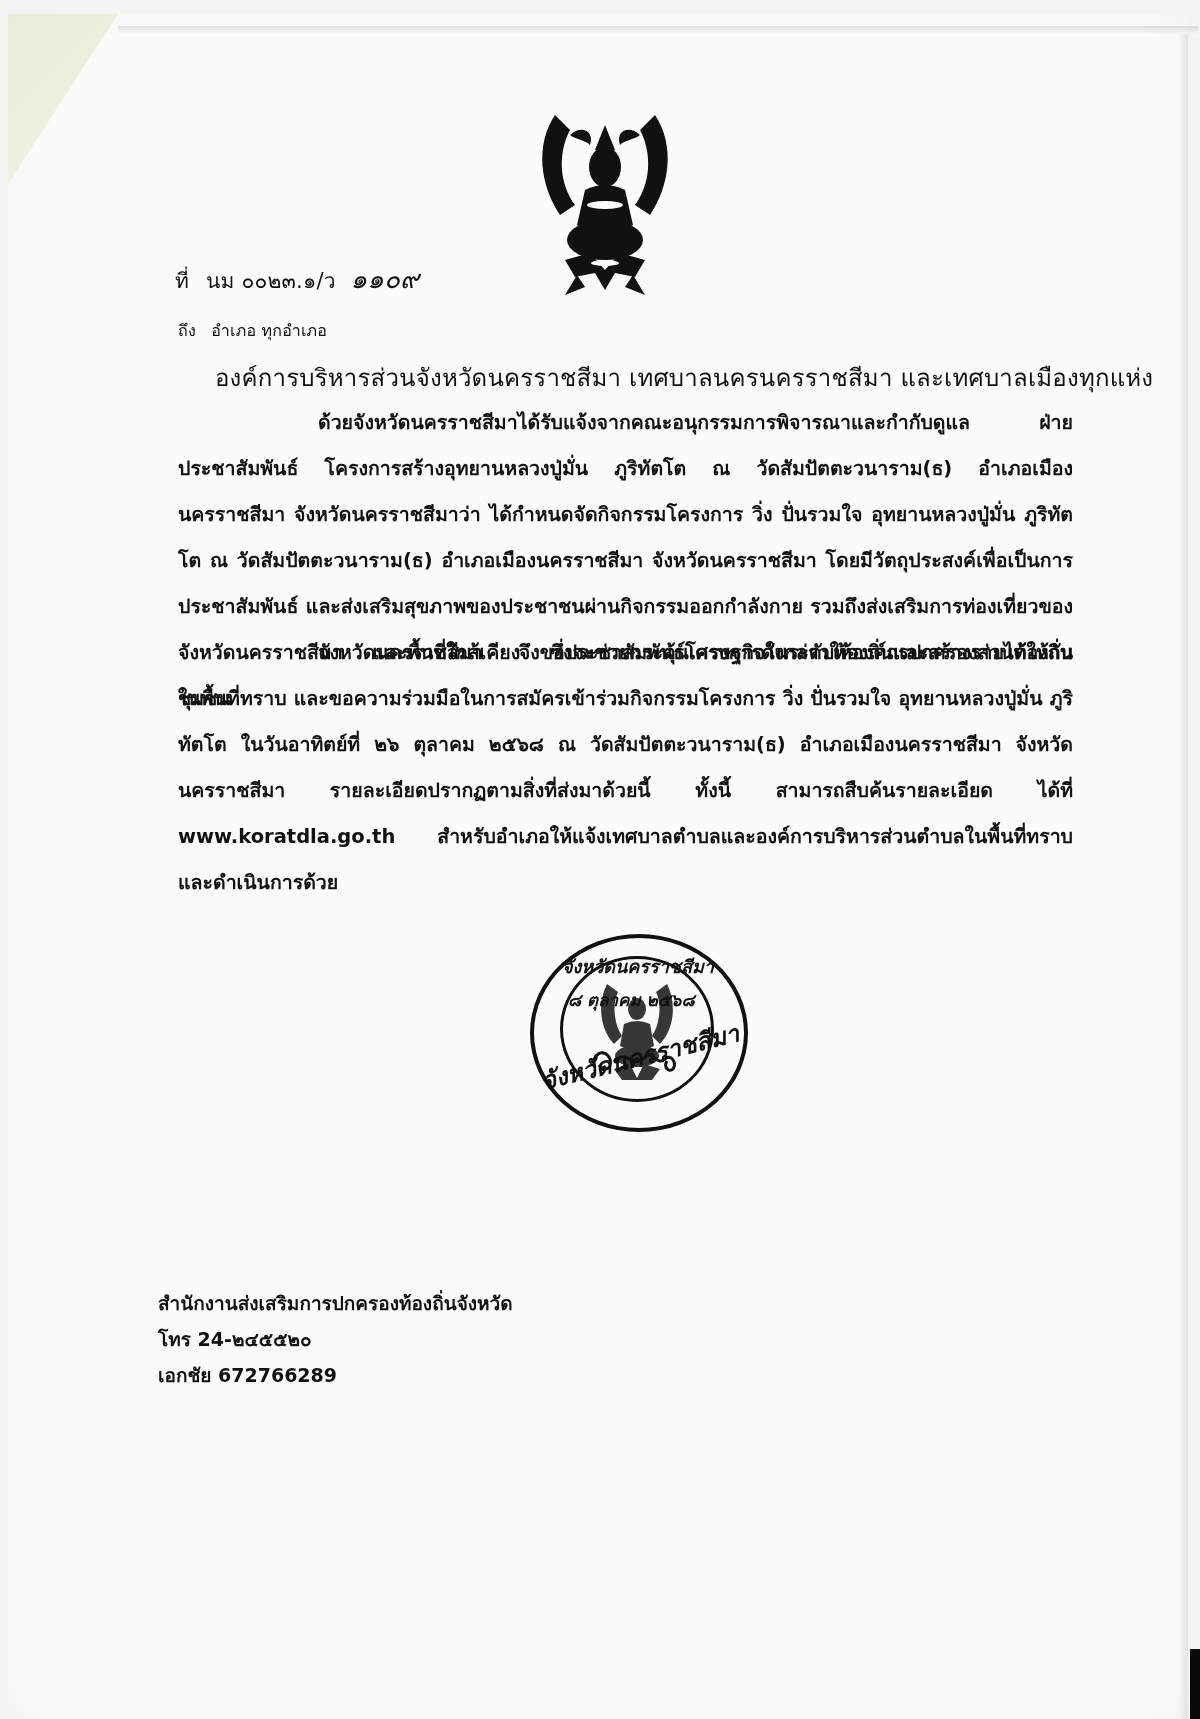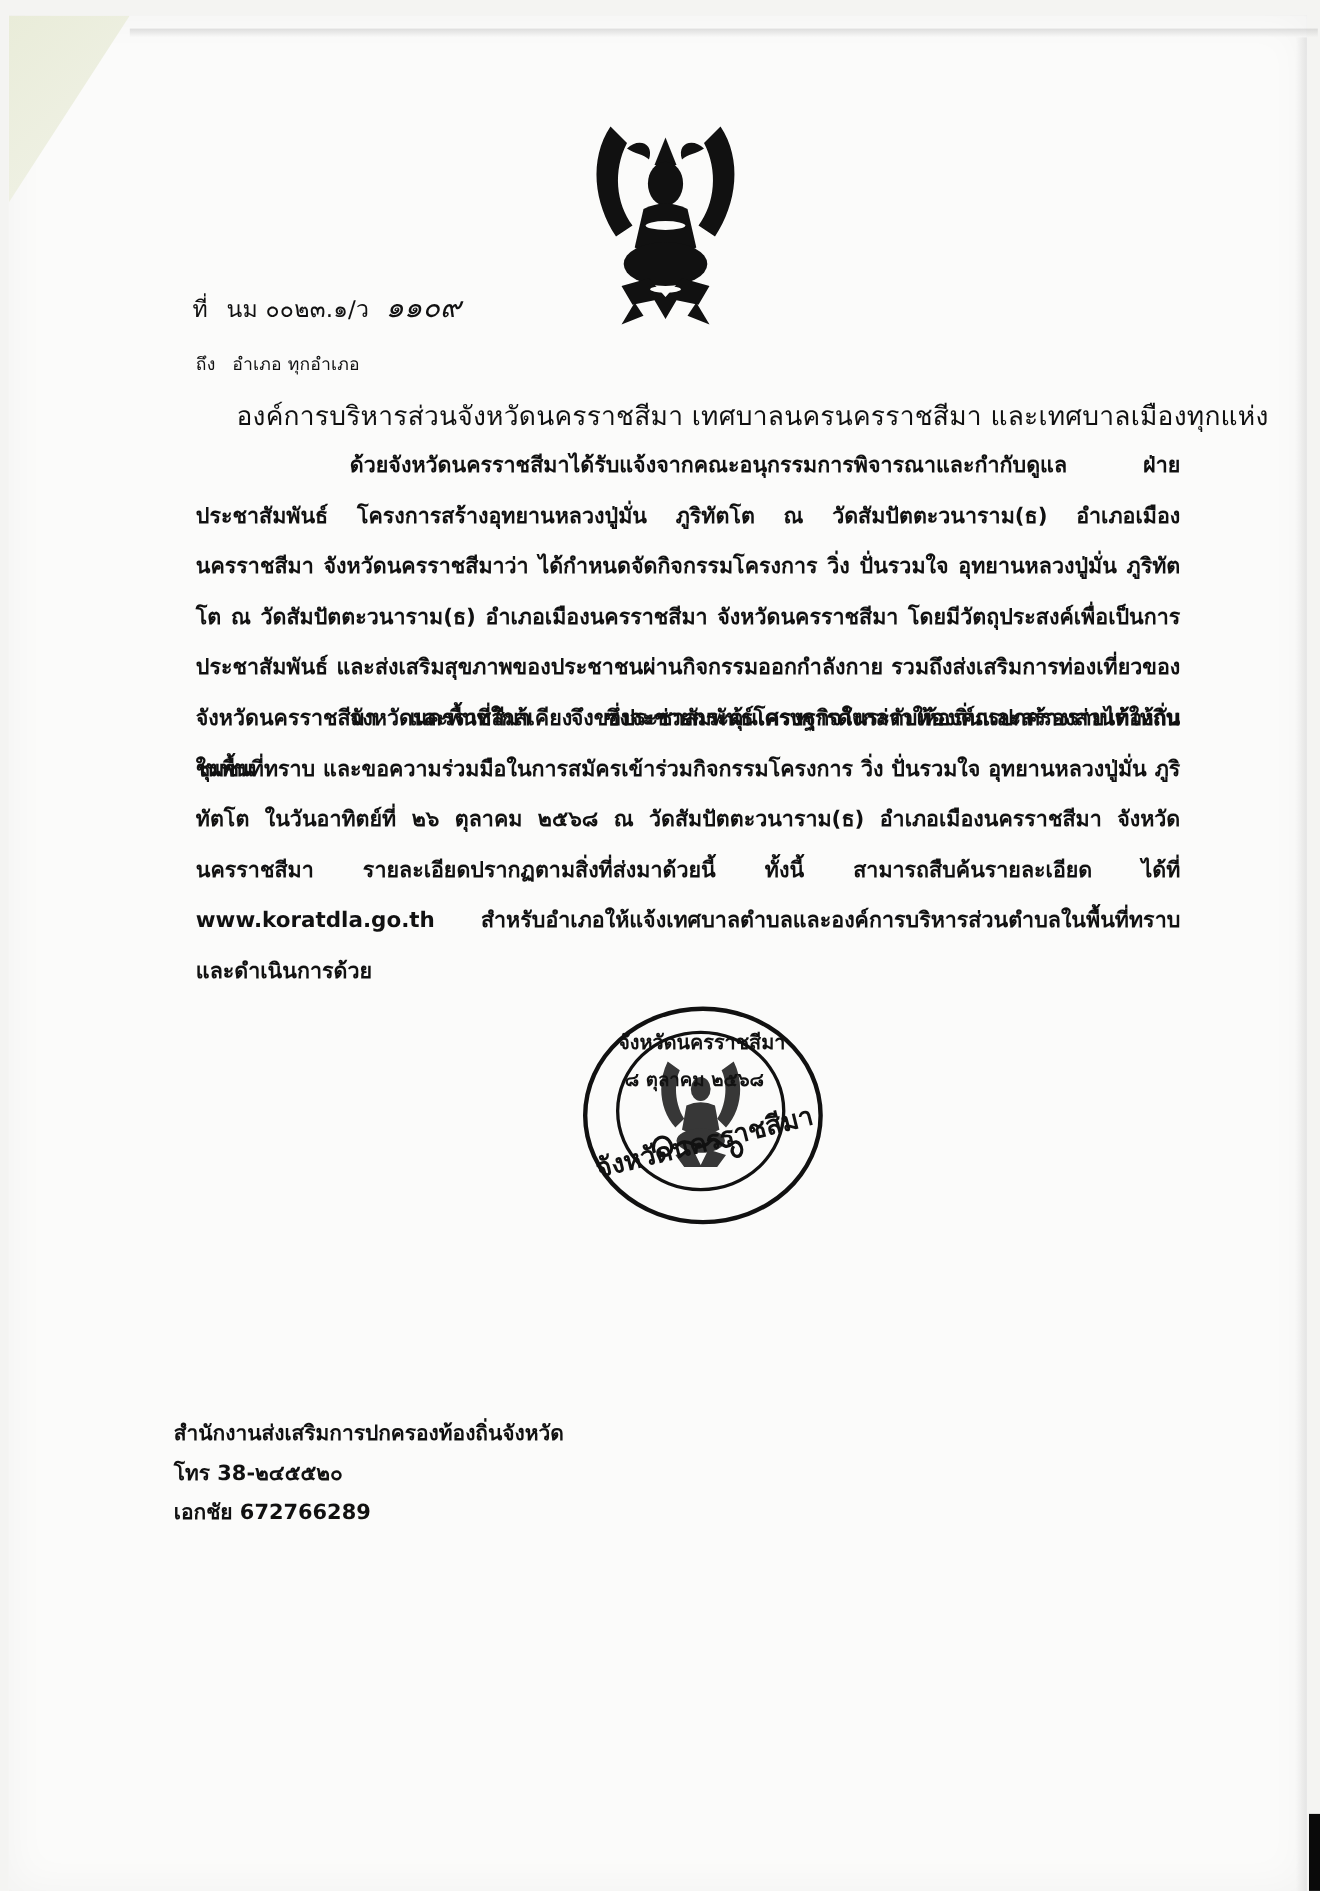--- a/index.html
+++ b/index.html
@@ -45,21 +45,21 @@
     .para {
       position: absolute; left: 178px; width: 895px;
       font-weight: bold; font-size: 19.5px; line-height: 46px;
       text-align: justify; text-align-last: left;
     }
     .para p { margin: 0; }
     .para .indent { display: inline-block; width: 140px; }
     .p1 { top: 400px; }
     .p2 { top: 630px; }
     .stamp {
-      position: absolute; left: 530px; top: 915px; width: 220px; height: 200px;
+      position: absolute; left: 530px; top: 934px; width: 220px; height: 200px; font-style: italic;
     }
     .stamp-outer {
       position: absolute; left: 0; top: 0; width: 210px; height: 190px;
       border: 4px solid #111; border-radius: 50%;
     }
     .stamp-inner {
       position: absolute; left: 30px; top: 22px; width: 148px; height: 140px;
       border: 3px solid #111; border-radius: 50%;
     }
     .stamp-top { position: absolute; left: 32px; top: 18px; font-size: 18px; font-weight: bold; white-space: nowrap; }
@@ -139,15 +139,15 @@
   <svg class="signature" viewBox="0 0 100 40">
     <path d="M10 28 C5 15 20 8 25 20 C28 30 18 34 14 26 M30 22 C40 10 50 30 60 18 C66 10 72 28 80 20 C86 14 92 24 88 30 C84 34 78 28 82 22" fill="none" stroke="#111" stroke-width="3"></path>
   </svg>
   <div class="stamp-top">จังหวัดนครราชสีมา</div>
   <div class="stamp-date">๘ ตุลาคม ๒๕๖๘</div>
   <div class="stamp-bottom">จังหวัดนครราชสีมา</div>
 </div>
 
 <div class="footer">
   <div>สำนักงานส่งเสริมการปกครองท้องถิ่นจังหวัด</div>
-  <div>โทร 38-๒๔๕๕๒๐</div>
+  <div>โทร 24-๒๔๕๕๒๐</div>
   <div>เอกชัย 672766289</div>
 </div>
 
 </body></html>

